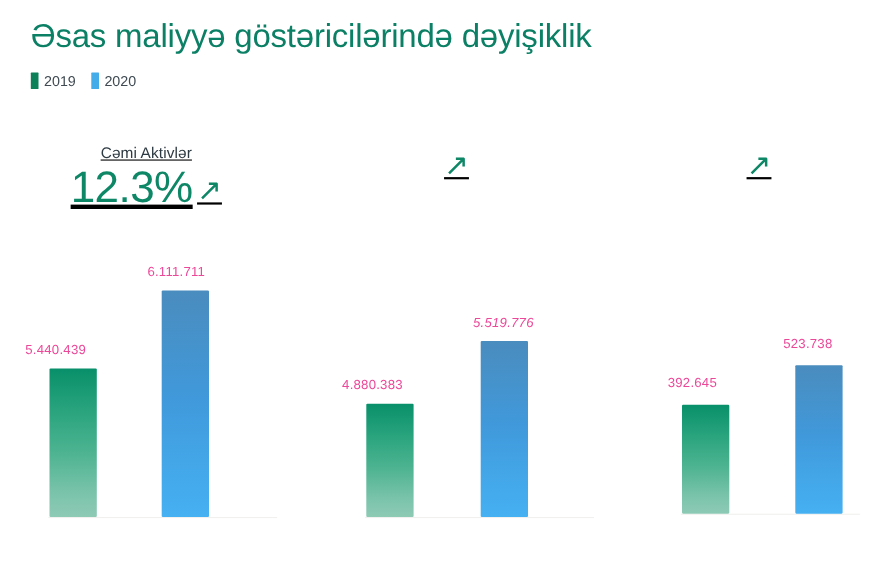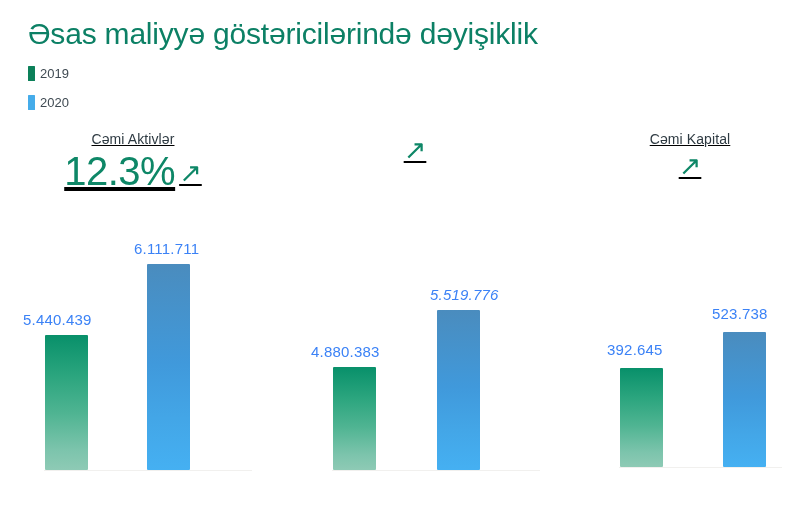--- a/index.html
+++ b/index.html
@@ -34,21 +34,20 @@
     letter-spacing: -0.2px;
     white-space: nowrap;
   }
 
   .legend {
     position: absolute;
     left: 28px;
     top: 66px;
     display: flex;
     gap: 14px;
-    flex-direction: column;
   }
   .legend-item {
     display: flex;
     align-items: center;
     gap: 5px;
   }
   .legend-swatch {
     width: 7px;
     height: 15px;
     display: block;
@@ -137,22 +136,22 @@
   }
   .bar.green {
     background: linear-gradient(to bottom, #08906a 0%, #2ba57e 30%, #4fb492 58%, #7cc4ac 85%, #8ecab5 100%);
   }
   .bar.blue {
     background: linear-gradient(to bottom, #4a8cbe 0%, #4593cd 25%, #4099db 48%, #43a6e7 75%, #45b0f2 100%);
   }
 
   .bar-value {
     position: absolute;
-    font-size: 15px;
-    color: #3b82f6;
+    font-size: 12px;
+    color: #ec4899;
     white-space: nowrap;
     letter-spacing: 0.2px;
     text-align: center;
   }
 </style>
 </head>
 <body>
 
 <div id="chart-root">
 
@@ -177,21 +176,20 @@
     </div>
   </div>
 
   <div class="kpi kpi-2">
     <div class="kpi-value-row">
       <span class="kpi-arrow">↗</span>
     </div>
   </div>
 
   <div class="kpi kpi-3">
-    <div class="kpi-label">Cəmi Kapital</div>
     <div class="kpi-value-row">
       <span class="kpi-arrow">↗</span>
     </div>
   </div>
 
   <div id="plot">
 
     <div class="group group-1">
       <div class="baseline"></div>
 

